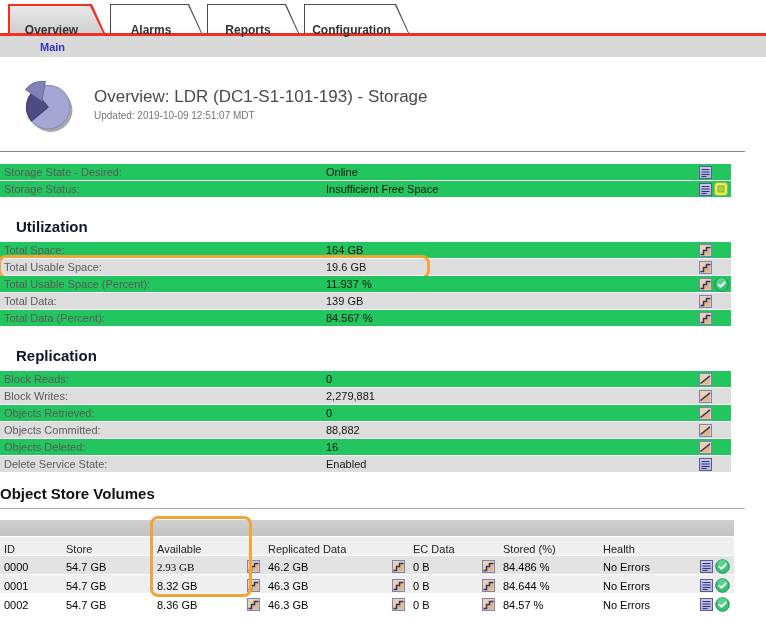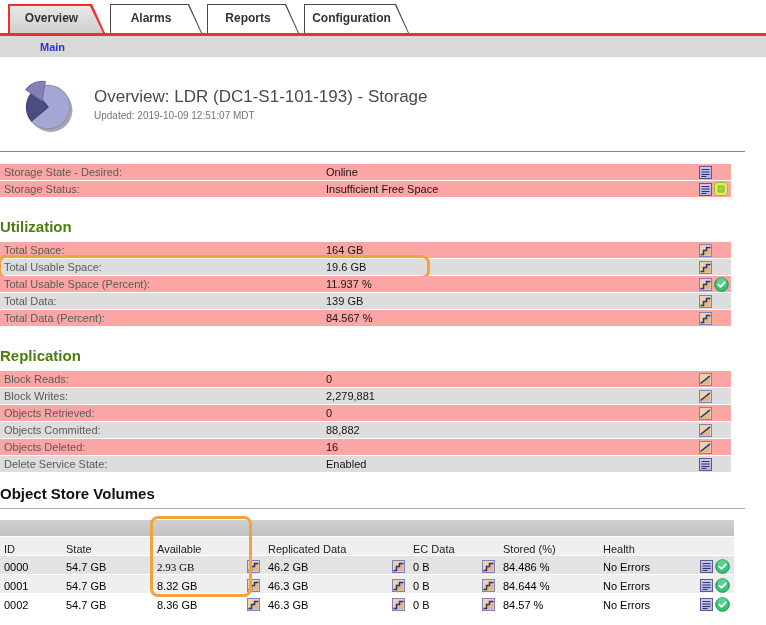--- a/index.html
+++ b/index.html
@@ -7,46 +7,46 @@
   .page { position: relative; width: 766px; height: 625px; background: #fff; overflow: hidden; }
 
   
   .tabbar { display: flex; gap: 5px; padding: 4px 0 0 8px; border-bottom: 3px solid var(--accent-red, #ee3124); background: #fff; }
   .tab { position: relative; height: 29px; cursor: pointer; }
   .tab .shape, .tab .inner { position: absolute; clip-path: polygon(0 0, calc(100% - 13px) 0, 100% 100%, 0 100%); }
   .tab .shape { inset: 0; background: #4a4a4a; }
   .tab .inner { left: 1px; top: 1px; right: 1px; bottom: 0; background: #fff; }
   .tab.active .shape { background: var(--accent-red, #ee3124); }
   .tab.active .inner { left: 2px; top: 2px; right: 2px; background: linear-gradient(#e8e8e8, #cfcfcf); }
-  .tab .lbl { position: relative; z-index: 1; display: block; line-height: 28px; text-align: center; font-weight: bold; font-size: 12px; color: #333; padding-right: 10px; }
+  .tab .lbl { position: relative; z-index: 1; display: block; line-height: 28px; text-align: center; font-weight: bold; font-size: 12px; color: #333; padding-right: 10px; margin-top: 12px; }
 
   
   .crumbbar { height: 21px; background: #d9d9d9; display: flex; align-items: center; padding-left: 40px; }
   .crumb { font-size: 11px; font-weight: bold; color: var(--link-blue, #3333cc); text-decoration: none; cursor: pointer; }
 
   
   .header { display: flex; align-items: center; margin: 16px 0 0 14px; height: 62px; }
   .titles { margin-left: 20px; }
   .title { font-size: 17px; color: #4a4a4a; }
   .updated { font-size: 10px; color: #757575; margin-top: 3px; }
   .rule { border: none; border-top: 1px solid #8a8a8a; width: 745px; margin: 16px 0 12px 0; }
 
   
   .rows { width: 731px; }
   .attr-row { position: relative; display: flex; align-items: center; height: 16px; margin-bottom: 1px; padding-left: 4px; font-size: 11px; }
-  .attr-row.odd  { background: #fca5a5; }
+  .attr-row.odd  { background: #22c55e; }
   .attr-row.even { background: #dddddd; }
   .attr-label { width: 322px; color: #5a5a5a; }
   .attr-value { width: 373px; color: #141414; }
   .attr-icons { display: flex; align-items: center; gap: 2px; width: 32px; }
   .icon { display: inline-flex; line-height: 0; }
   .row-highlight { position: absolute; left: -2px; top: -4px; width: 432px; height: 24px;
                    border: 3px solid var(--hl-orange, #f2a43b); border-radius: 8px; pointer-events: none; }
 
-  .section-title { font-size: 15px; font-weight: bold; color: #4d7c0f; margin: 21px 0 7px 0; }
+  .section-title { font-size: 15px; font-weight: bold; color: #0f172a; margin: 21px 0 7px 16px; }
   .table-title   { font-size: 15px; font-weight: bold; color: #111; margin: 13px 0 6px 0; }
   .rule2 { border: none; border-top: 1px solid #aaa; width: 745px; margin: 0 0 11px 0; }
 
   
   .vtable-wrap { position: relative; width: 734px; }
   .vrow { display: flex; align-items: center; font-size: 11px; margin-bottom: 1px; }
   .vrow.head { background: linear-gradient(#d0d0d0, #c2c2c2); height: 16px; color: #222; }
   .vrow.r-odd  { background: #efefef; height: 18px; }
   .vrow.r-even { background: #e3e3e3; height: 18px; }
   .vcell { padding-left: 4px; padding-right: 4px; display: flex; align-items: center; justify-content: space-between; overflow: hidden; white-space: nowrap; margin-top: 41px; }
@@ -307,21 +307,21 @@
         </div>
       </div>
     </div>
 
   <div class="table-title">Object Store Volumes</div>
   <hr class="rule2">
 
   <div class="vtable-wrap" id="vtable">
       <div class="vrow head">
         <div class="vcell" style="width: 62px;">ID</div>
-        <div class="vcell" style="width: 91px;">State</div>
+        <div class="vcell" style="width: 91px;">Store</div>
         <div class="vcell" style="width: 111px;">Available</div>
         <div class="vcell" style="width: 145px;">Replicated Data</div>
         <div class="vcell" style="width: 90px;">EC Data</div>
         <div class="vcell" style="width: 100px;">Stored (%)</div>
         <div class="vcell" style="width: 135px;">Health</div>
       </div>
       <div class="vrow r-odd">
         <div class="vcell" style="width: 62px; align-items: center;">
           <span>0000</span>
         </div>

